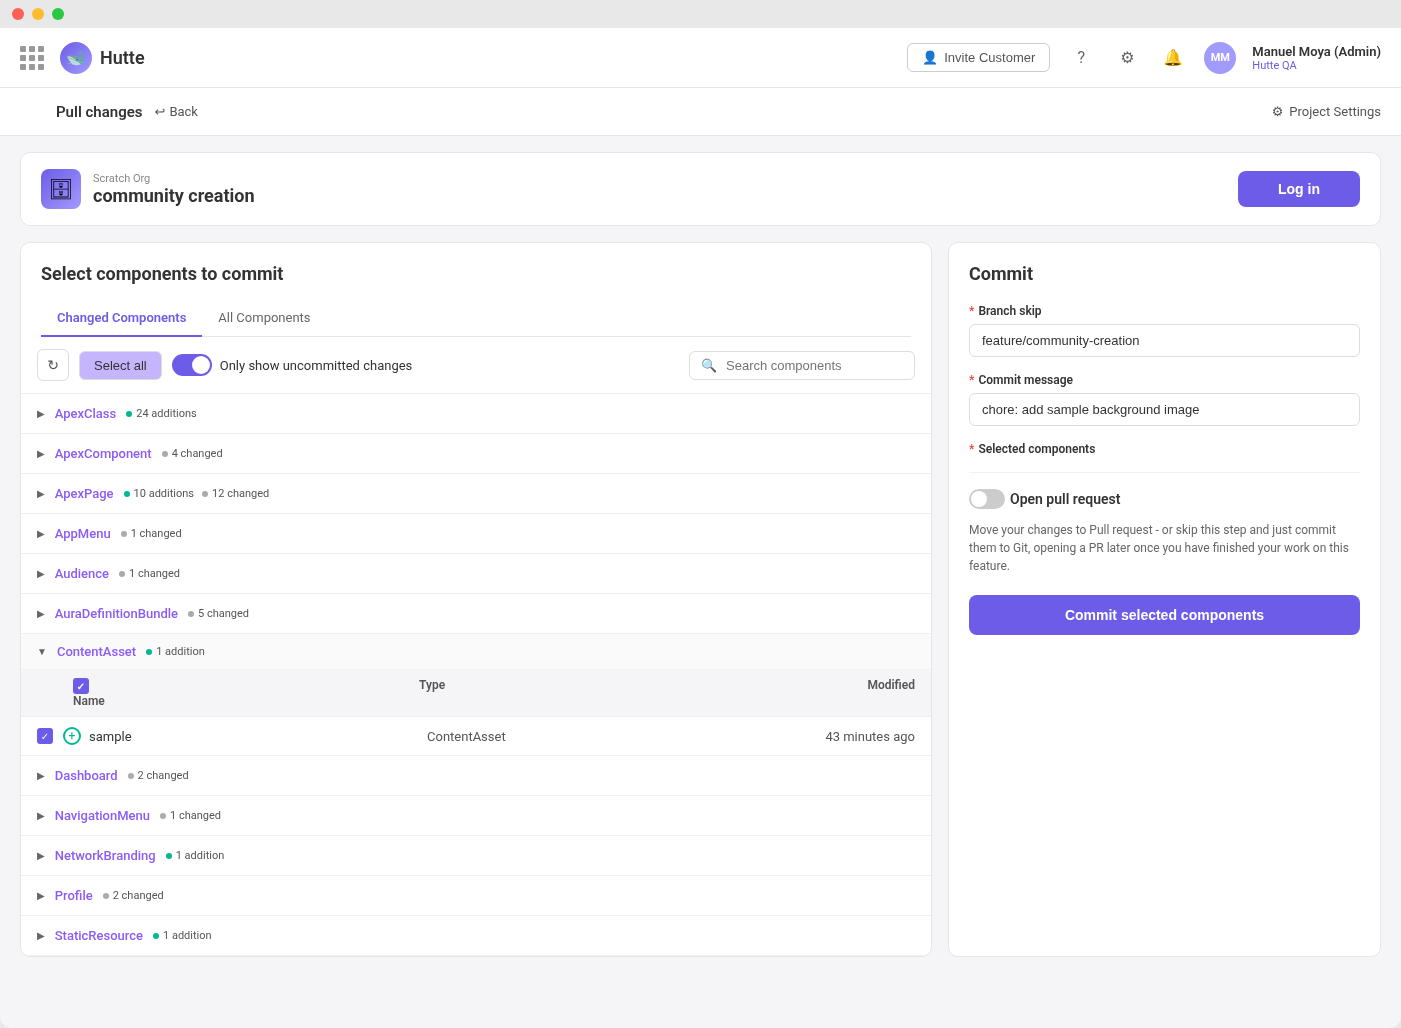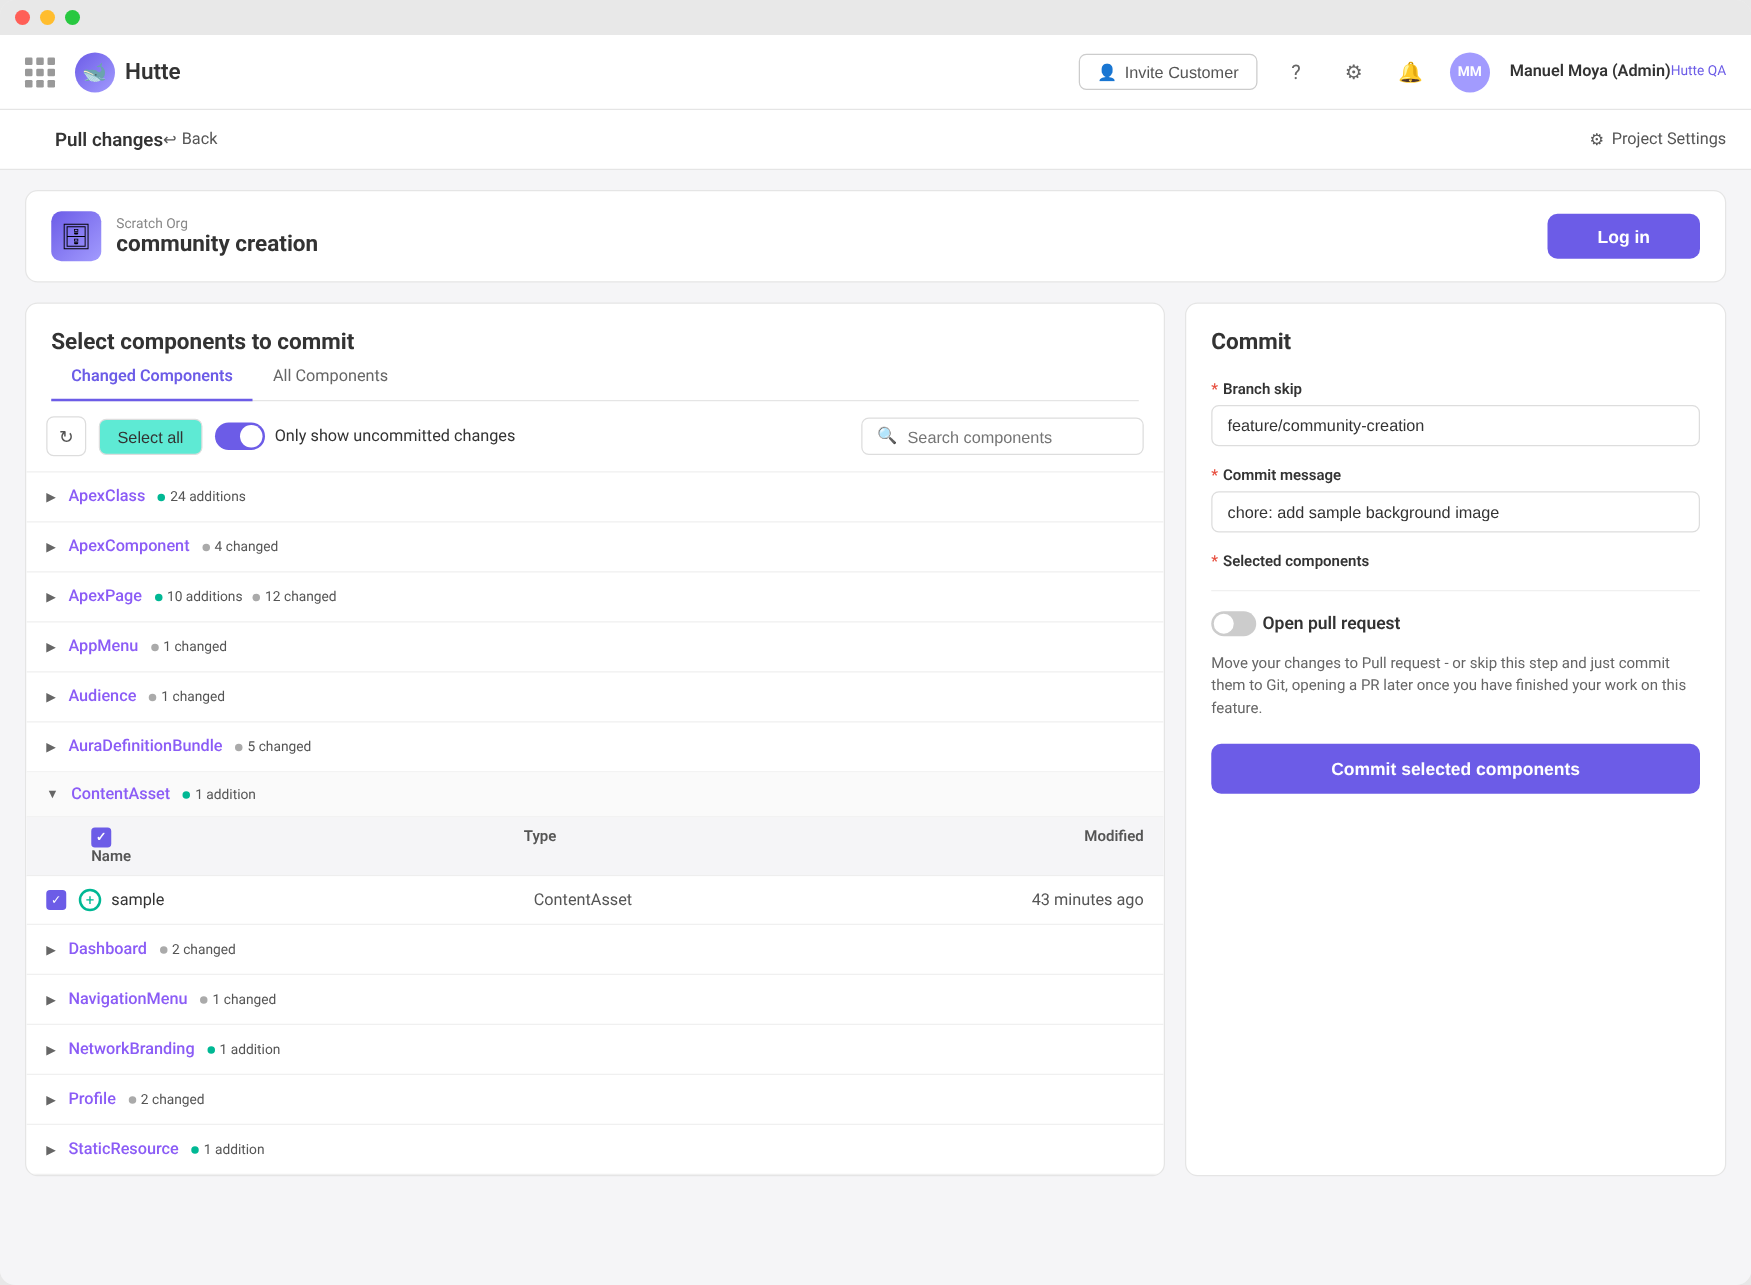--- a/index.html
+++ b/index.html
@@ -103,35 +103,35 @@
     }
     .user-avatar {
       width: 32px; height: 32px;
       background: #a29bfe;
       border-radius: 50%;
       display: flex; align-items: center; justify-content: center;
       font-size: 11px;
       font-weight: 700;
       color: white;
     }
-    .user-info { display: flex; }
+    .user-info { display: flex; flex-direction: column; }
     .user-name { font-size: 13px; font-weight: 600; color: #333; }
     .user-org { font-size: 11px; color: #6c5ce7; }
 
     
     .sub-nav {
       background: white;
       height: 48px;
       display: flex;
       align-items: center;
       padding: 0 20px;
       border-bottom: 1px solid #e5e5e5;
       justify-content: space-between;
     }
-    .sub-nav-left { display: flex; align-items: center; }
+    .sub-nav-left { display: flex; align-items: center; gap: 12px; }
     .sub-nav-title { font-size: 15px; font-weight: 600; color: #333; }
     .back-btn {
       display: flex; align-items: center; gap: 4px;
       font-size: 13px; color: #555;
       cursor: pointer;
     }
     .project-settings-btn {
       display: flex; align-items: center; gap: 6px;
       font-size: 13px; color: #555;
       cursor: pointer;
@@ -180,21 +180,21 @@
     .left-panel {
       flex: 1;
       background: white;
       border-radius: 10px;
       border: 1px solid #e5e5e5;
       overflow: hidden;
     }
     .panel-header {
       padding: 20px 20px 0;
     }
-    .panel-title { font-size: 18px; font-weight: 700; color: #333; }
+    .panel-title { font-size: 18px; font-weight: 700; color: #333; margin-bottom: 16px; }
 
     .tabs {
       display: flex;
       border-bottom: 1px solid #e5e5e5;
     }
     .tab {
       padding: 10px 16px;
       font-size: 13px;
       cursor: pointer;
       color: #666;
@@ -220,21 +220,21 @@
       border-radius: 6px;
       background: white;
       display: flex; align-items: center; justify-content: center;
       cursor: pointer;
       font-size: 14px;
       color: #555;
     }
     .select-all-btn {
       border: 1px solid #ddd;
       border-radius: 6px;
-      background: #5eead4;
+      background: #c4b5fd;
       padding: 6px 14px;
       font-size: 13px;
       color: #333;
       cursor: pointer;
     }
     .toggle-area {
       display: flex;
       align-items: center;
       gap: 8px;
     }

